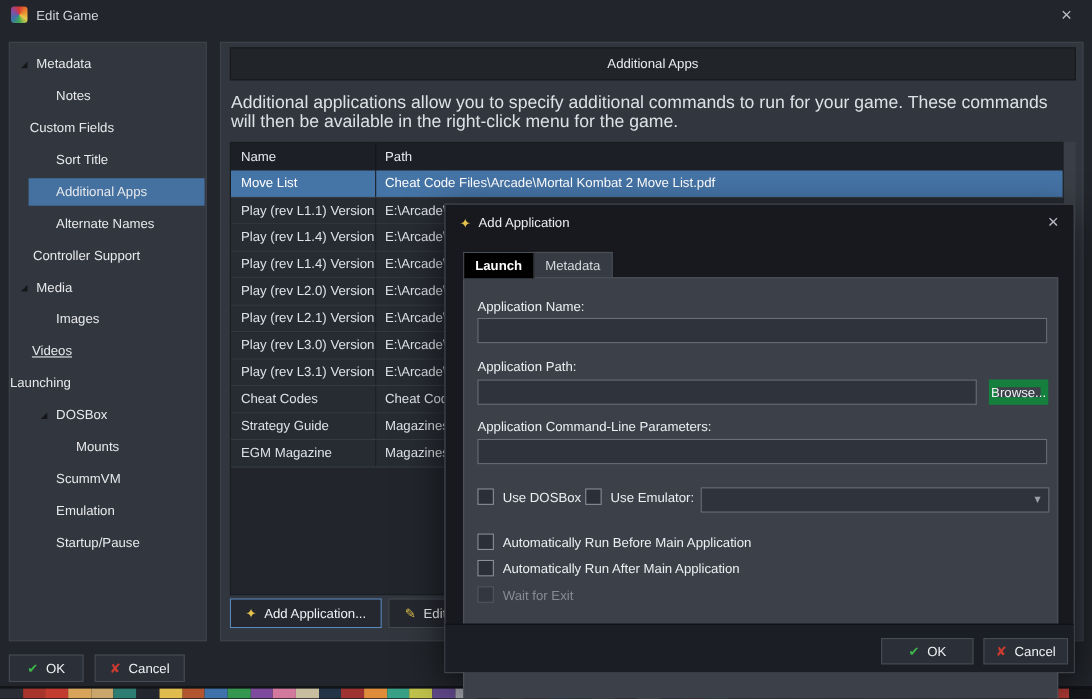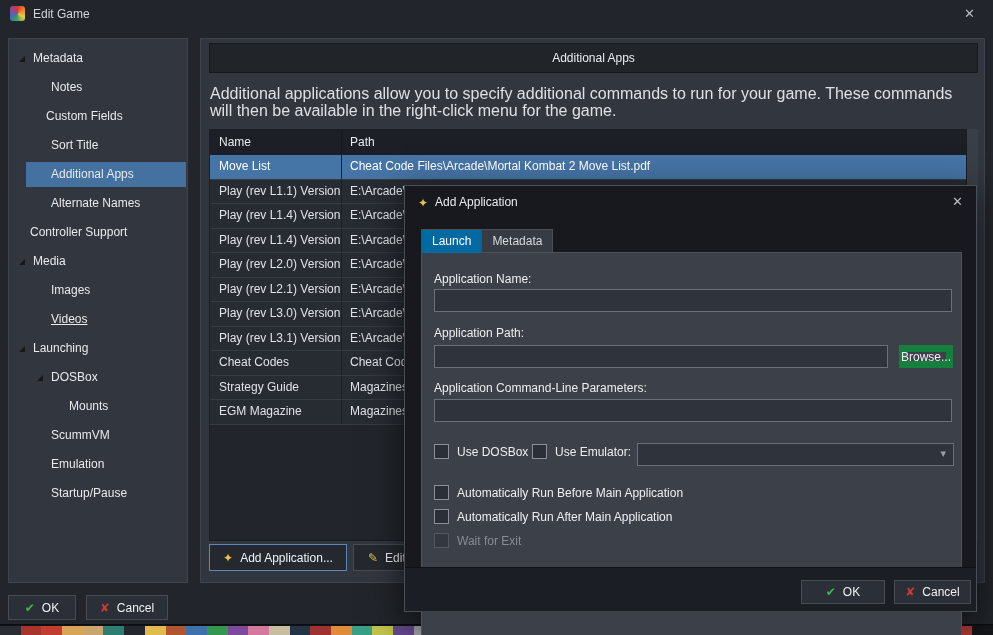--- a/index.html
+++ b/index.html
@@ -52,21 +52,21 @@
   .btn-cancel-main { left:86px; top:595px; width:82px; height:25px; }
 
   
   .modal { position:absolute; left:404px; top:185px; width:573px; height:427px;
            background:#17191e; border:1px solid #4a4e55; box-shadow:0 10px 34px rgba(0,0,0,.65); }
   .modal-title-icon { position:absolute; left:13px; top:10px; font-size:12px; color:#e6c34c; }
   .modal-title { position:absolute; left:30px; top:9px; font-size:12px; color:#e9ebef; }
   .modal-close { position:absolute; right:13px; top:8px; }
   .tabs { position:absolute; left:16px; top:43px; display:flex; }
   .tab { height:24px; line-height:23px; padding:0 10px; font-size:12px; border:1px solid #4a4e55; border-bottom:none; }
-  .tab.active { background:#0369a1; color:#ffffff; font-weight:normal; position:relative; z-index:2; }
+  .tab.active { background:#000000; color:#ffffff; font-weight:bold; position:relative; z-index:2; }
   .tab.inactive { background:#363b44; color:#d6d9de; border-left:none; }
   .modal-panel { position:absolute; left:16px; top:66px; width:541px; height:404px; background:#3c4149; border:1px solid #4d525b;padding-left:40px; }
   .flabel { position:absolute; font-size:12px; color:#eceef1; }
   .tinput { position:absolute; height:23px; background:#2f333b; border:1px solid #6b6f78; color:#e8eaee; font-size:12px; padding:0 5px; }
   .btn-browse { width:54px; height:23px; background:#3c4149; border:7px solid #15803d; }
   .dropdown { position:absolute; height:23px; background:#2f333b; border:1px solid #6b6f78; }
   .dd-arrow { position:absolute; right:7px; top:3px; font-size:11px; color:#9a9ea6; }
   .cbrow { position:absolute; display:flex; align-items:center; gap:8px; font-size:12px; color:#eceef1; }
   .cbox { width:15px; height:15px; background:#2b2f37; border:1px solid #8b8f97; flex:none; }
   .cbrow.disabled { color:#878b93; }
@@ -88,29 +88,29 @@
     <div class="titlebar">
       <div class="logo"></div>
       <div class="win-title">Edit Game</div>
       <div class="win-close">✕</div>
     </div>
 
     <div class="sidebar">
       <div id="sidebar-list">
           <div class="side-item"><span class="tree-arrow" style="left: 10px;"></span><span class="side-label" style="padding-left: 24px;">Metadata</span></div>
           <div class="side-item"><span class="side-label" style="padding-left: 42px;">Notes</span></div>
-          <div class="side-item"><span class="side-label" style="padding-left: 37px;">Custom Fields</span></div>
+          <div class="side-item"><span class="side-label" style="padding-left: 18px;">Custom Fields</span></div>
           <div class="side-item"><span class="side-label" style="padding-left: 42px;">Sort Title</span></div>
           <div class="side-item selected"><span class="side-label" style="padding-left: 42px;">Additional Apps</span></div>
           <div class="side-item"><span class="side-label" style="padding-left: 42px;">Alternate Names</span></div>
           <div class="side-item"><span class="side-label" style="padding-left: 21px;">Controller Support</span></div>
           <div class="side-item"><span class="tree-arrow" style="left: 10px;"></span><span class="side-label" style="padding-left: 24px;">Media</span></div>
           <div class="side-item"><span class="side-label" style="padding-left: 42px;">Images</span></div>
-          <div class="side-item"><span class="side-label" style="padding-left: 42px; text-decoration: underline;">Videos</span></div>
-          <div class="side-item"><span class="tree-arrow" style="left: 10px;"></span><span class="side-label" style="padding-left: 24px; text-align: right;">Launching</span></div>
+          <div class="side-item"><span class="side-label" style="padding-left: 20px; text-decoration: underline;">Videos</span></div>
+          <div class="side-item"><span class="tree-arrow" style="left: 10px;"></span><span class="side-label" style=" text-align: right;">Launching</span></div>
           <div class="side-item"><span class="tree-arrow" style="left: 28px;"></span><span class="side-label" style="padding-left: 42px;">DOSBox</span></div>
           <div class="side-item"><span class="side-label" style="padding-left: 60px;">Mounts</span></div>
           <div class="side-item"><span class="side-label" style="padding-left: 42px;">ScummVM</span></div>
           <div class="side-item"><span class="side-label" style="padding-left: 42px;">Emulation</span></div>
           <div class="side-item"><span class="side-label" style="padding-left: 42px;">Startup/Pause</span></div>
         </div>
     </div>
 
     <div class="main">
       <div class="header-bar">Additional Apps</div>

